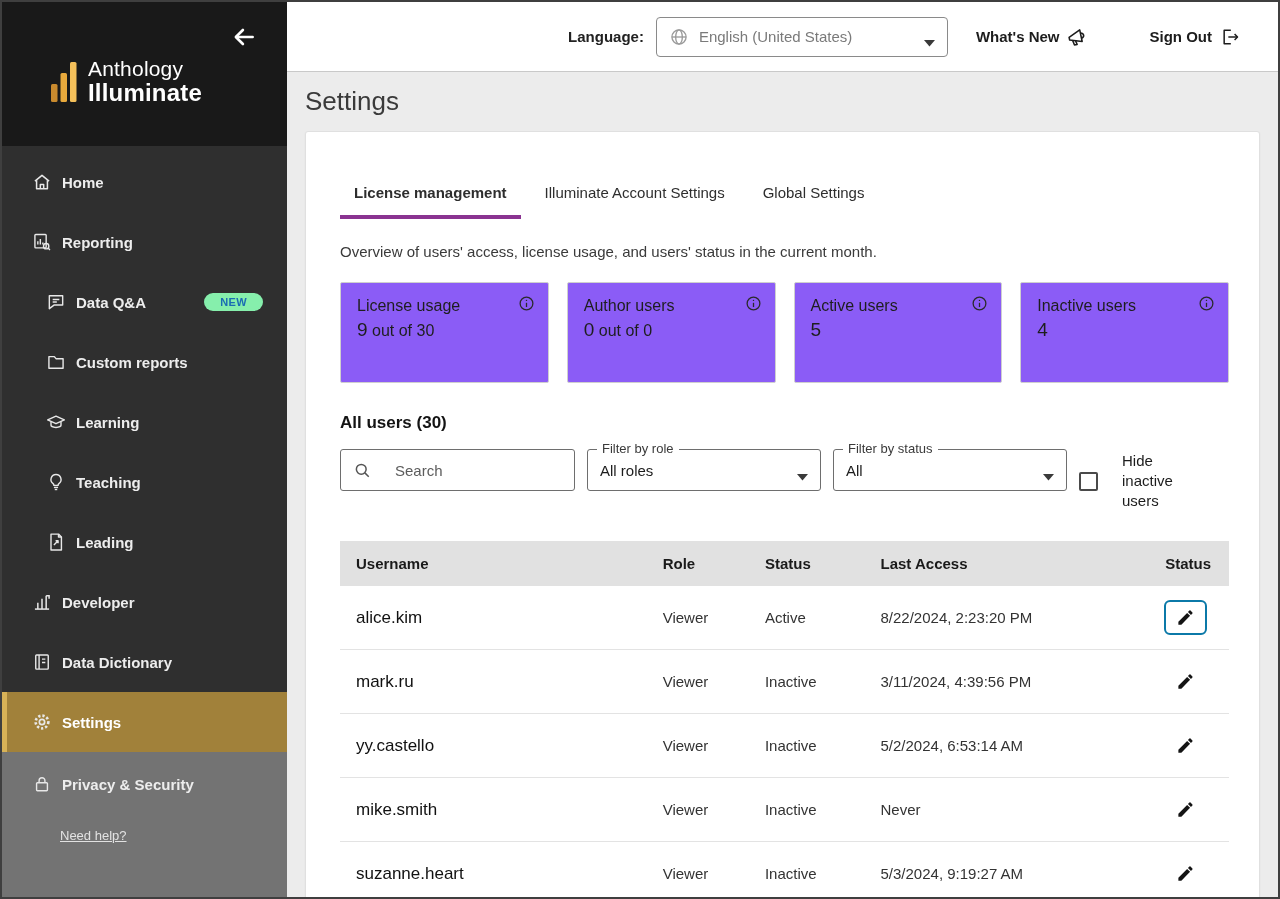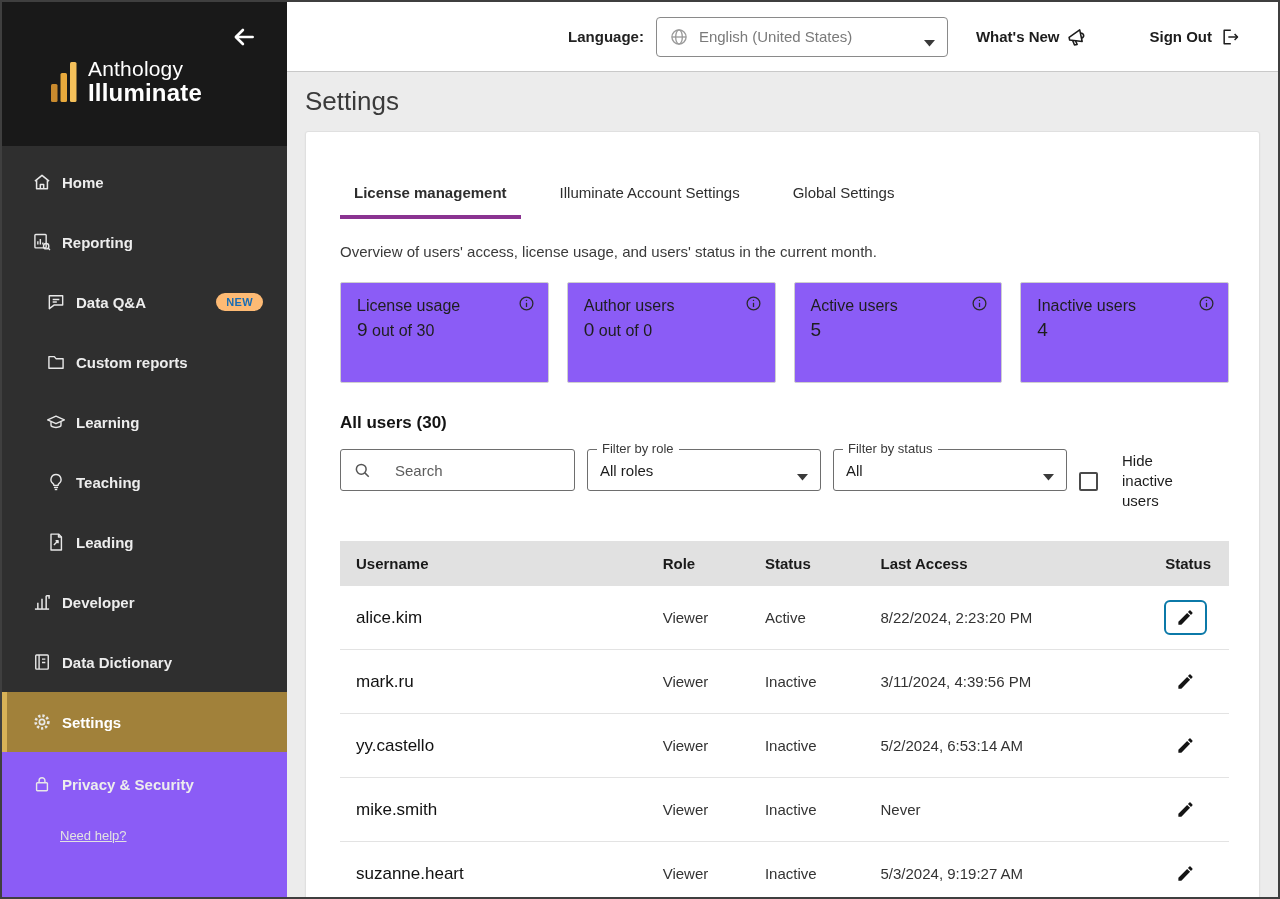--- a/index.html
+++ b/index.html
@@ -16,22 +16,22 @@
   .brand-text { line-height:1.05; }
   .brand-line1 { font-size:21px; font-weight:400; color:#fff; letter-spacing:.2px; }
   .brand-line2 { font-size:24px; font-weight:700; color:#fff; letter-spacing:.2px; }
 
   .nav { flex:1 1 auto; display:flex; flex-direction:column; padding-top:6px; }
   .nav-item { display:flex; align-items:center; gap:10px; height:60px; padding-left:30px; font-size:15px; font-weight:600; color:#ededed; cursor:pointer; }
   .nav-item .nicon { width:20px; height:20px; flex:0 0 20px; display:flex; align-items:center; justify-content:center; color:#e8e8e8; }
   .nav-item .nicon svg { width:20px; height:20px; }
   .nav-item.indent { padding-left:44px; }
   .nav-item.active { background:#a1813a; border-left:5px solid #d8b257; padding-left:25px; color:#fff; font-weight:700; }
-  .badge-new { margin-left:auto; margin-right:24px; background:#fdba74; color:#1a6db3; font-size:11px; font-weight:700; padding:3px 10px; border-radius:10px; letter-spacing:.4px; }
-  .sidebar-bottom { background:#8b5cf6; flex:1 0 auto; padding-top:2px; }
+  .badge-new { margin-left:auto; margin-right:24px; background:#86efac; color:#1a6db3; font-size:11px; font-weight:700; padding:3px 16px; border-radius:10px; letter-spacing:.4px; }
+  .sidebar-bottom { background:#737373; flex:1 0 auto; padding-top:2px; }
   .help-link { display:inline-block; margin:14px 0 0 58px; font-size:13px; color:#e2e2e2; text-decoration:underline; cursor:pointer; }
 
   
   .main { flex:1 1 auto; display:flex; flex-direction:column; background:#ececec; overflow:hidden; }
 
   .topbar { height:70px; flex:0 0 70px; background:#fff; border-bottom:1px solid #c9c9c9; display:flex; align-items:center; justify-content:flex-end; padding-right:38px;text-align:right; }
   .lang-label { font-size:15px; font-weight:700; color:#222; margin-right:12px; }
   .lang-select { width:292px; height:40px; border:1px solid #8a8a8a; border-radius:4px; background:#fff; display:flex; align-items:center; gap:10px; padding:0 12px; cursor:pointer; }
   .lang-select .globe { color:#9a9a9a; width:20px; height:20px; }
   .lang-select .globe svg { width:20px; height:20px; }
@@ -40,21 +40,21 @@
   .whats-new { display:flex; align-items:center; gap:6px; margin-left:28px; font-size:15px; font-weight:700; color:#1c1c1c; cursor:pointer; }
   .whats-new svg { width:22px; height:22px; transform:rotate(-12deg); }
   .sign-out { display:flex; align-items:center; gap:8px; margin-left:62px; font-size:15px; font-weight:600; color:#1c1c1c; cursor:pointer; }
   .sign-out svg { width:20px; height:20px; }
 
   .page-header { padding:14px 0 12px 18px; font-size:26px; color:#3a3a3a; background:#ececec; }
   .content { flex:1 1 auto; padding:2px 18px 18px 18px; overflow:hidden; }
   .card { background:#fff; border:1px solid #e0e0e0; border-radius:3px; box-shadow:0 1px 2px rgba(0,0,0,.06); padding:52px 30px 0 34px; min-height:900px; }
 
   
-  .tabs { display:flex; gap:25px; }
+  .tabs { display:flex; gap:10px; }
   .tab { padding:0 14px 14px 14px; font-size:15px; color:#2e2e2e; cursor:pointer; border-bottom:4px solid transparent; }
   .tab.active { font-weight:700; border-bottom-color:#8a3391; }
   .overview-text { margin-top:24px; font-size:15px; color:#3a3a3a; }
 
   
   .stats { display:flex; gap:18px; margin-top:22px; }
   .stat-card { flex:1 1 0; height:101px; border:1px solid #cfcfcf; border-radius:2px; padding:14px 16px; position:relative; background:#8b5cf6; }
   .stat-label { font-size:16px; color:#1e1e1e; }
   .stat-value { margin-top:4px; font-size:16px; color:#1e1e1e; }
   .stat-value .num { font-size:19px; }

